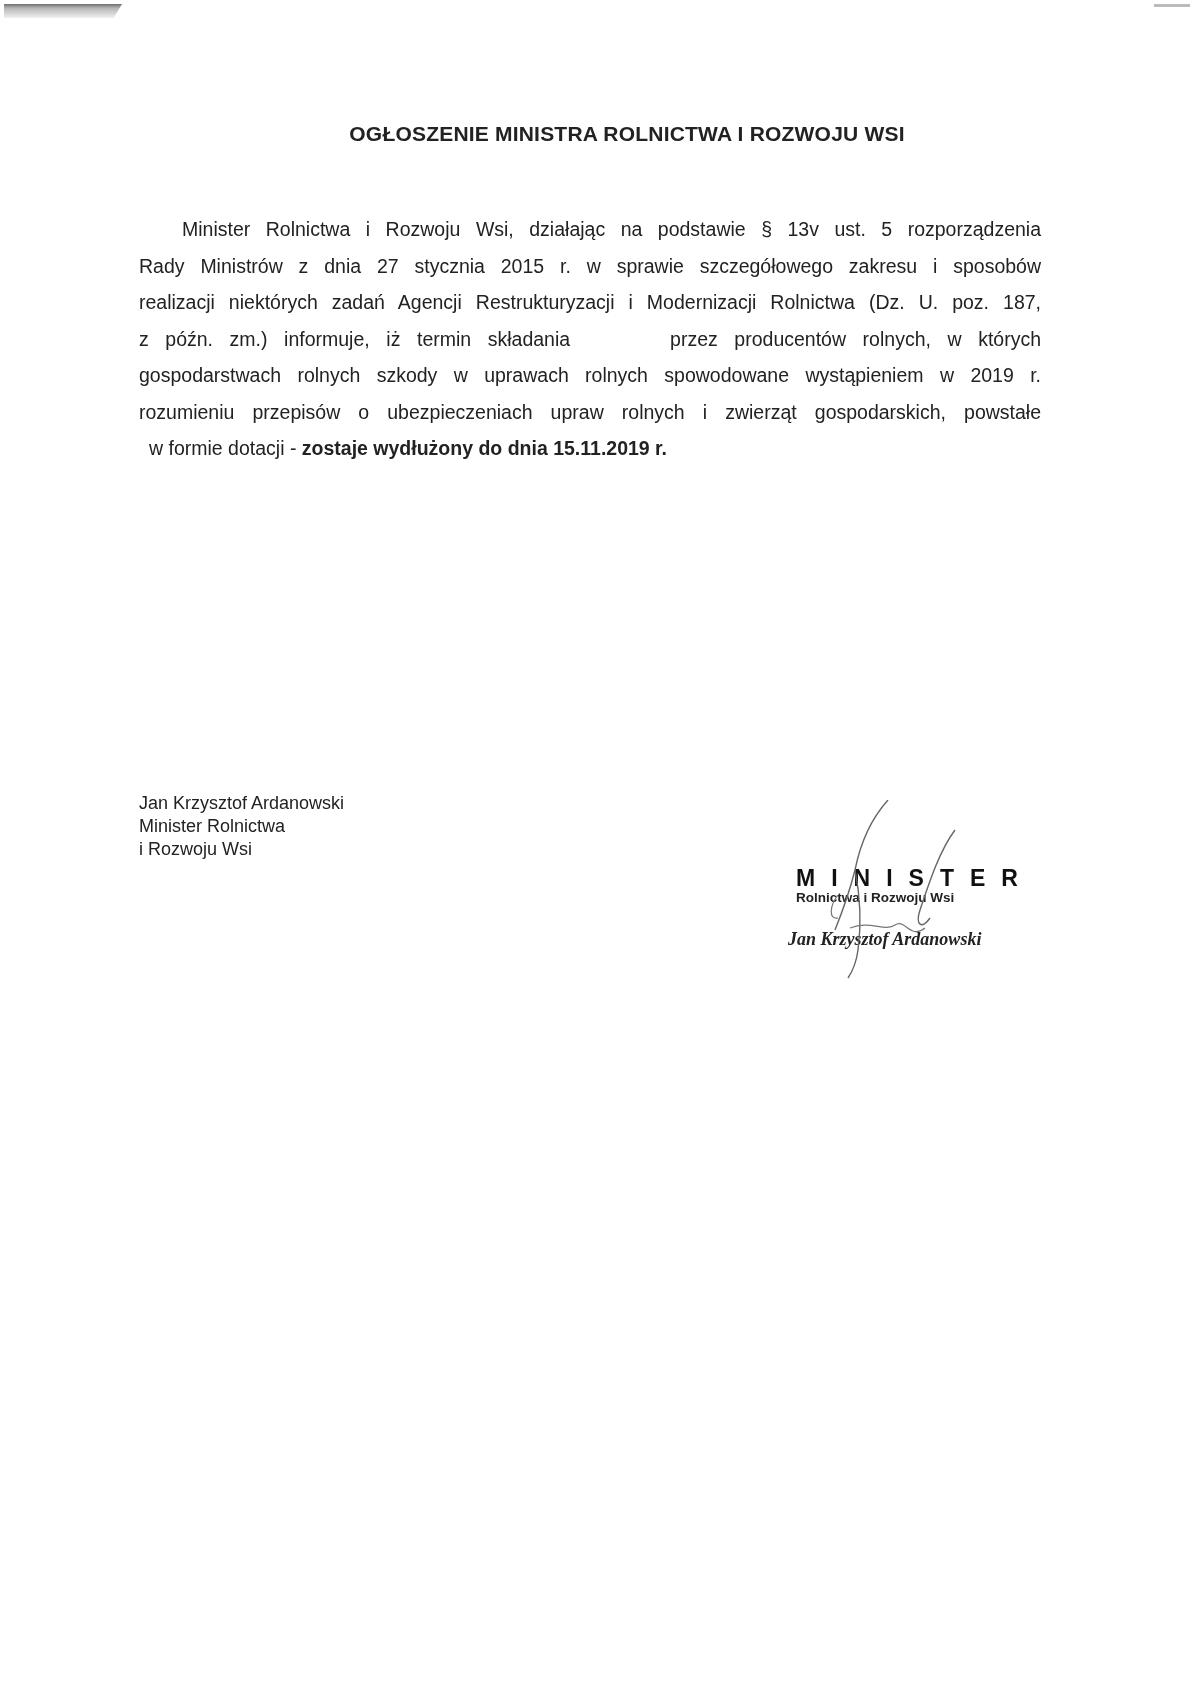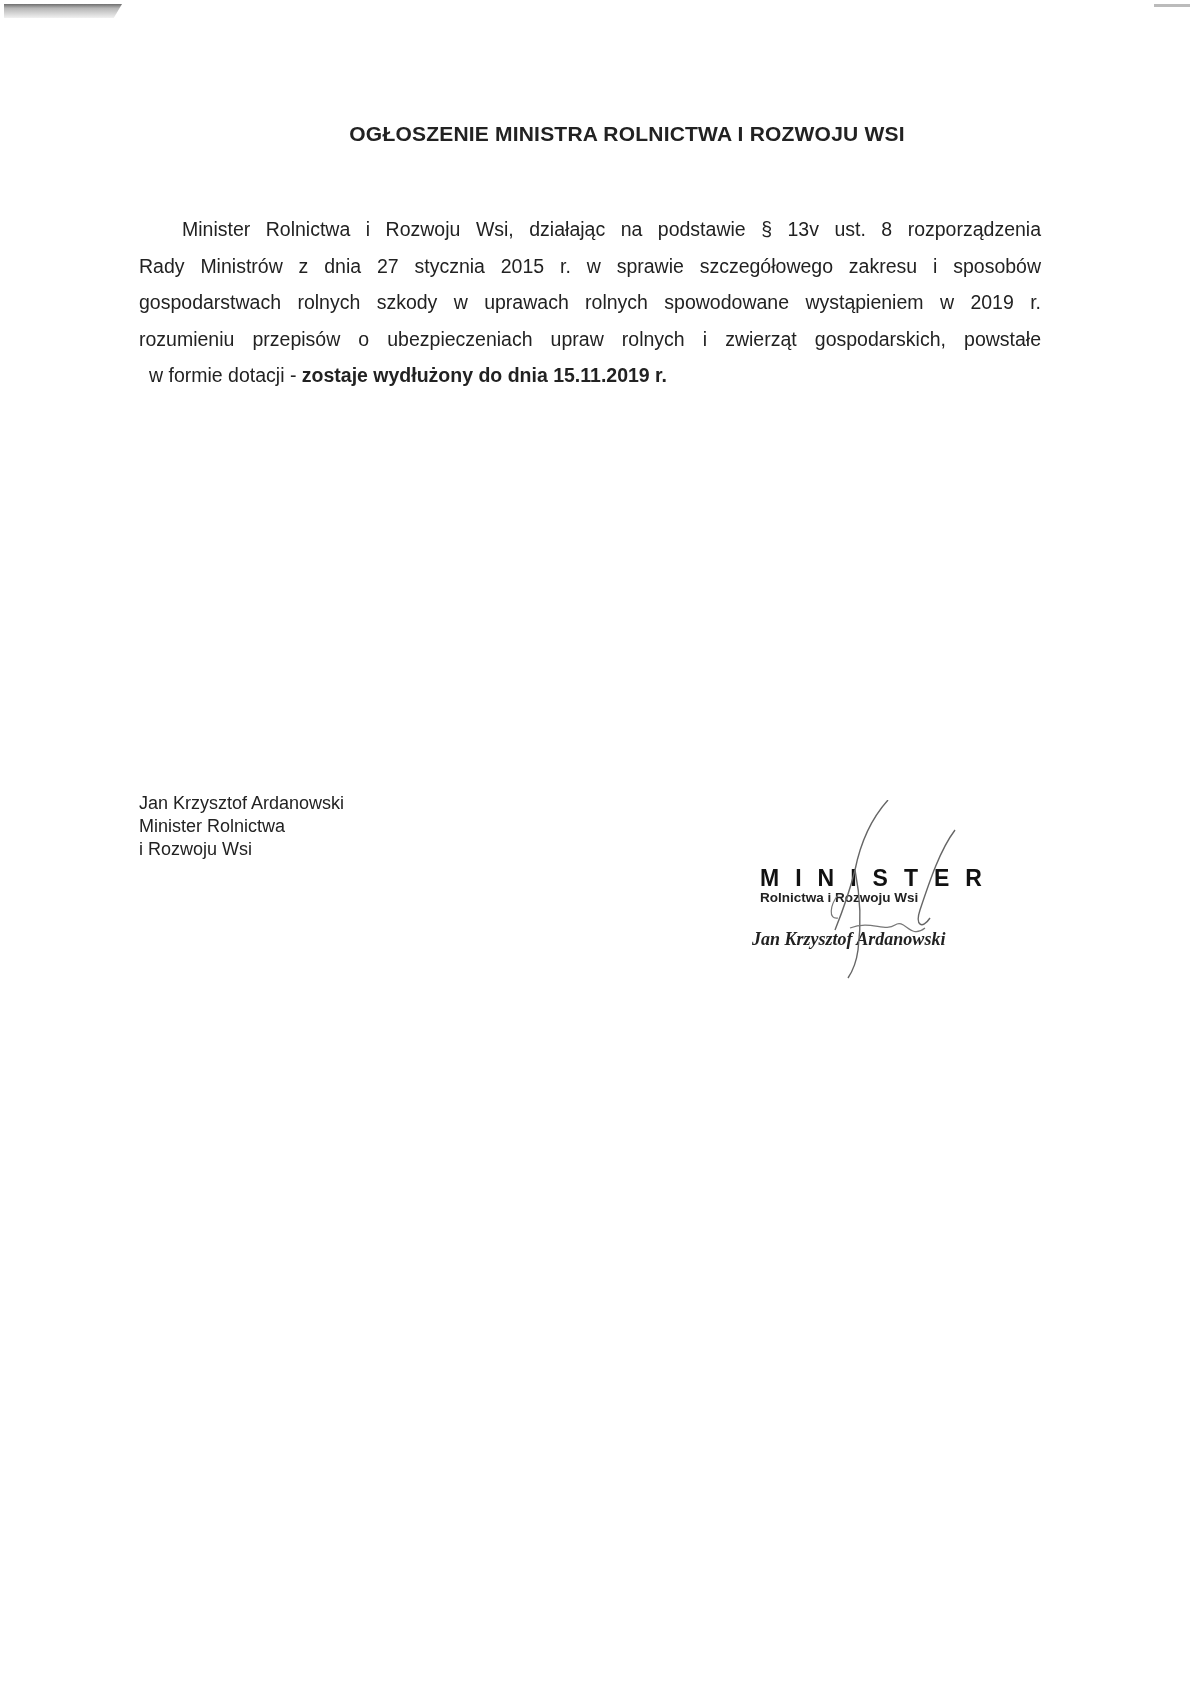--- a/index.html
+++ b/index.html
@@ -16,38 +16,40 @@
     .para .line { display: block; white-space: nowrap; text-align-last: justify; }
     .para .line.last { text-align-last: left; margin-left: 10px; }
     .p1 { top: 211px; }
     .p1 .first { padding-left: 43px; }
     .p2 { top: 630px; }
     .p2 .first { padding-left: 72px; }
     .bold { font-weight: bold; }
     .link { text-decoration: underline; }
     .gap { display: inline-block; width: 100px; }
     .sig-left { position: absolute; left: 139px; top: 792px; font-size: 18px; line-height: 23px; color: #222; }
-    .stamp { position: absolute; left: 760px; top: 865px; width: 260px; }
+    .stamp { position: absolute; left: 796px; top: 865px; width: 260px; }
     .stamp-title { font-weight: bold; font-size: 23px; letter-spacing: 16px; color: #111; }
     .stamp-sub { font-weight: bold; font-size: 13.5px; margin-top: -2px; color: #222; }
     .stamp-name { font-family: "Liberation Serif", serif; font-style: italic; font-weight: bold;
                   font-size: 18px; margin-left: -8px; margin-top: 24px; color: #222; }
     .signature { position: absolute; left: 790px; top: 800px; width: 200px; height: 180px; pointer-events: none; }
   </style>
 </head>
 <body>
 
 <div class="scan-edge"></div>
 <div class="scan-edge-r"></div>
 
 <h1 class="title" style="margin:0;padding-left:32px;">OGŁOSZENIE MINISTRA ROLNICTWA I ROZWOJU WSI</h1>
 
 <div class="para p1">
-  <span class="line first">Minister Rolnictwa i Rozwoju Wsi, działając na podstawie § 13v ust. 8 rozporządzenia</span>
+  <span class="line first">Minister Rolnictwa i Rozwoju Wsi, działając na podstawie § 13v ust. 5 rozporządzenia</span>
   <span class="line">Rady Ministrów z dnia 27 stycznia 2015 r. w sprawie szczegółowego zakresu i sposobów</span>
+  <span class="line">realizacji niektórych zadań Agencji Restrukturyzacji i Modernizacji Rolnictwa (Dz. U. poz. 187,</span>
+  <span class="line"><span>z późn. zm.) informuje, iż  termin składania</span><span class="gap"></span><span>przez producentów rolnych, w których</span></span>
   <span class="line">gospodarstwach rolnych szkody w uprawach rolnych spowodowane wystąpieniem w 2019 r.</span>
   <span class="line">rozumieniu przepisów o ubezpieczeniach upraw rolnych i zwierząt gospodarskich, powstałe</span>
   <span class="line last"><span>w formie dotacji - </span><span class="bold">zostaje wydłużony do dnia 15.11.2019 r.</span></span>
 </div>
 
 <div class="para p2">
 </div>
 
 <div class="sig-left">
   <div>Jan Krzysztof Ardanowski</div>

